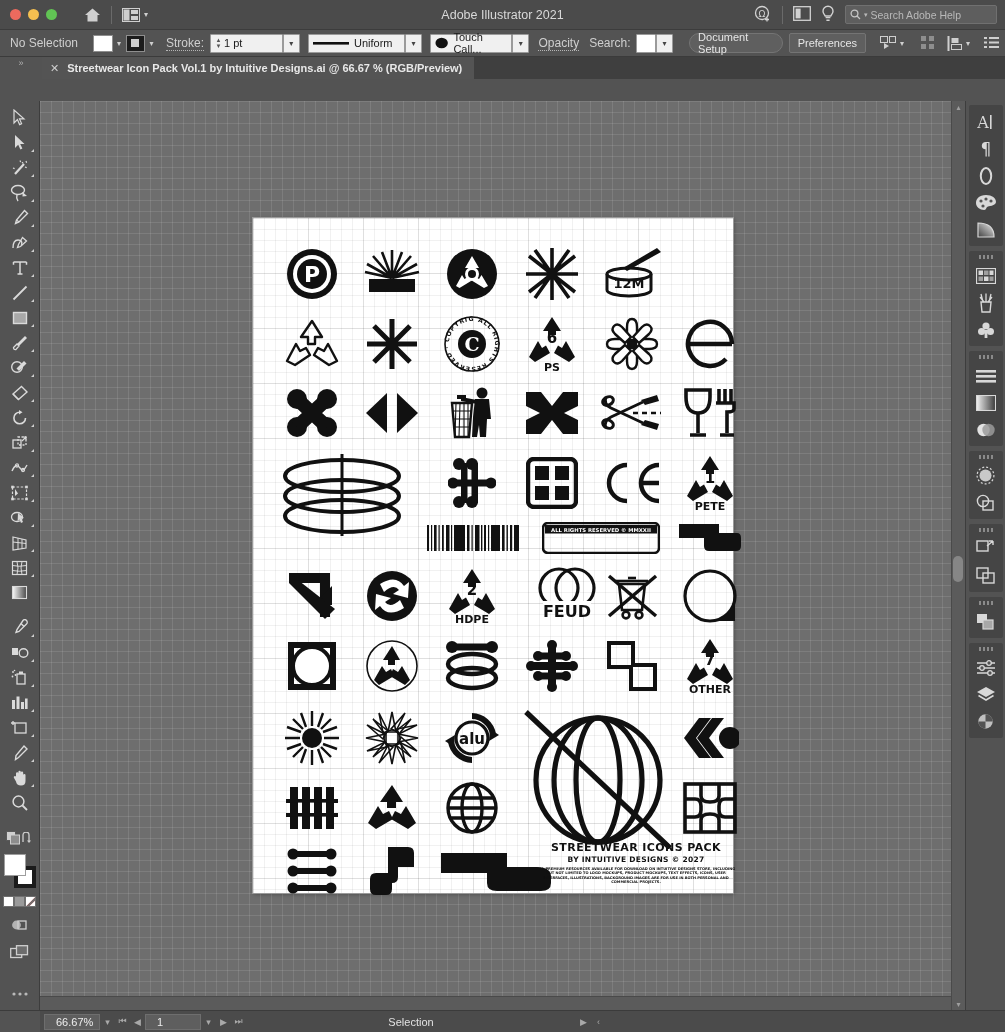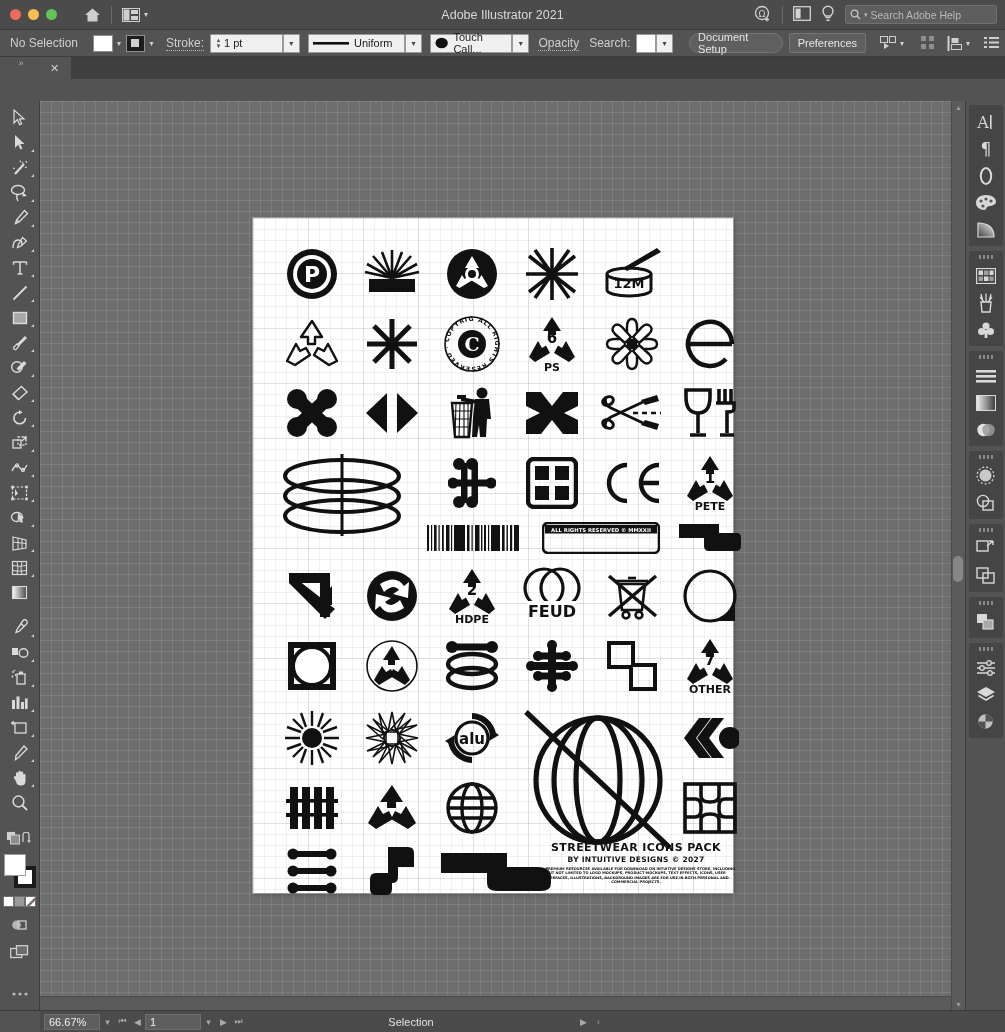--- a/index.html
+++ b/index.html
@@ -133,21 +133,21 @@
   .vscroll .ar{ position:absolute;left:0;right:0;height:12px;display:flex;align-items:center;justify-content:center;color:#9e9e9e;font-size:8px; }
   .hscroll{ position:absolute; left:0; right:14px; bottom:0; height:14px; background:#5b5b5b; border-top:1px solid #4a4a4a; }
 
   
   .statusbar{
     position:absolute;left:0;right:0;bottom:0;height:22px;background:#4b4b4b;
     display:flex;align-items:center; border-top:1px solid #3b3b3b;
   }
   .sb-left{ width:40px;height:22px;background:#535353; }
   .sb-field{ height:16px;background:#5e5e5e;border:1px solid #6e6e6e;color:#eee;
-    display:flex;align-items:center;padding:0 4px;font-size:11px; }
+    display:flex;align-items:center;padding:0 11px;font-size:11px; }
   .sb-ar{ width:15px;text-align:center;color:#a9a9a9;font-size:9px; }
   .sb-sel{ flex:1; text-align:center; font-size:11px; color:#e2e2e2; }
 </style>
 </head>
 <body>
 
 <div class="titlebar">
   <div class="traffic">
     <div class="tl r"></div>
     <div class="tl y"></div>
@@ -288,20 +288,21 @@
         <rect x="0" y="10" width="3" height="2" fill="#cfcfcf"></rect>
         <rect x="5" y="10" width="10" height="2" fill="#cfcfcf"></rect>
       </svg>
   </div>
 </div>
 
 <div class="tabbar">
   <div class="tb-spacer">»</div>
   <div class="doctab">
     <span class="x-ico">✕</span>
+    <span>Streetwear Icon Pack Vol.1 by Intuitive Designs.ai @ 66.67 % (RGB/Preview)</span>
   </div>
 </div>
 
 <div class="main">
 
   <div class="tools">
     <div class="tool">
       <svg width="15" height="17" viewBox="0 0 15 17">
           <path d="M2 1 L2 14 L5.4 10.6 L7.6 15.6 L9.6 14.6 L7.5 9.9 L12 9.9 Z" fill="none" stroke="#dadada" stroke-width="1.2"></path>
         </svg>
@@ -831,21 +832,21 @@
         <svg width="54" height="58" viewBox="0 0 54 58">
             <g class="blk">
               <path d="M27 2 L36 16 L31 16 L31 20 L23 20 L23 16 L18 16 Z"></path>
               <path d="M4 42 L13 26 L17 33 L21 30.5 L25 38 L10 47 Z"></path>
               <path d="M50 42 L41 26 L37 33 L33 30.5 L29 38 L44 47 Z"></path>
             </g>
             <text x="27" y="28" font-size="15" font-weight="bold" fill="#111" text-anchor="middle" font-family="DejaVu Sans">2</text>
             <text x="27" y="56" font-size="11" font-weight="bold" fill="#111" text-anchor="middle" font-family="DejaVu Sans">HDPE</text>
           </svg>
       </div>
-      <div class="iconcell" style="left:258px;top:345px;width:82px;height:66px;">
+      <div class="iconcell" style="left:273px;top:345px;width:82px;height:66px;">
         <svg width="58" height="58" viewBox="0 0 58 58">
             <g fill="none" stroke="#111" stroke-width="3.2">
               <circle cx="21" cy="21" r="19"></circle>
               <circle cx="37" cy="21" r="19"></circle>
             </g>
             <rect x="5" y="34" width="48" height="12" fill="#fff"></rect>
             <text x="29" y="50" font-size="16" font-weight="bold" fill="#111" text-anchor="middle" font-family="DejaVu Sans">FEUD</text>
           </svg>
       </div>
       <div class="iconcell" style="left:338px;top:345px;width:82px;height:66px;">

